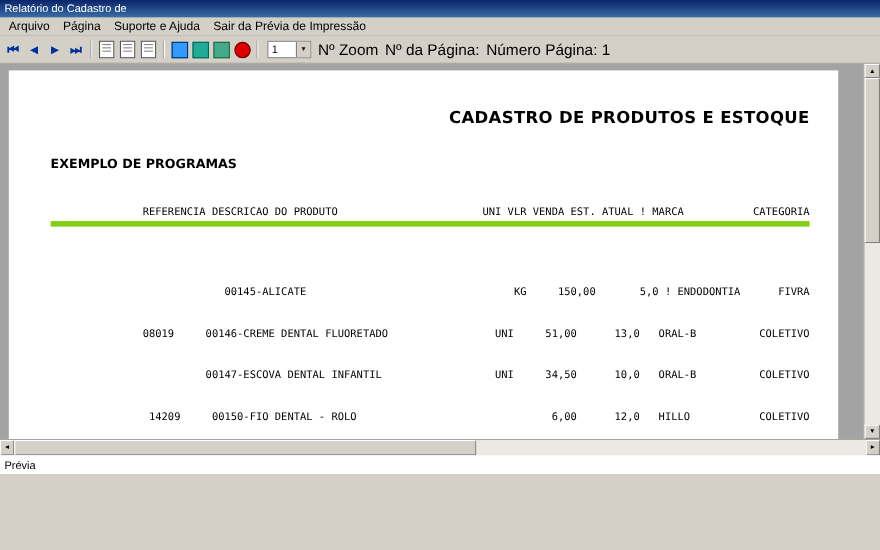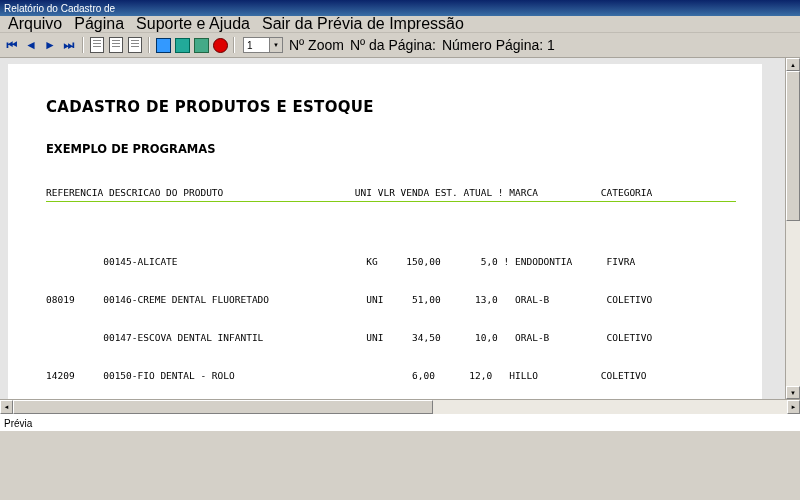--- a/index.html
+++ b/index.html
@@ -38,21 +38,21 @@
     font-size: 10px;
     color: #ffffff;
     white-space: nowrap;
   }
   
   .menubar {
     height: 16px;
     background: #d4d0c8;
     display: flex;
     align-items: center;
-    font-size: 16px;
+    font-size: 11px;
     padding-left: 2px;
     flex: 0 0 auto;
     border-bottom: 1px solid #c0bcb4;
   }
   .menubar .menu-item {
     padding: 1px 6px;
     white-space: nowrap;
     color: #000;
   }
   
@@ -129,24 +129,25 @@
     font-size: 6px;
   }
   .tb-label {
     font-size: 14px;
     margin-left: 5px;
     white-space: nowrap;
   }
   
   .preview-area {
     flex: 1 1 auto;
-    background: #e5e5e5;
+    background: #a3a3a3;
     position: relative;
     overflow: hidden;
     display: flex;
+    text-align: right;
   }
   .page-scroll {
     flex: 1 1 auto;
     position: relative;
     overflow: hidden;
     padding: 6px 0 0 8px;
     box-sizing: border-box;
   }
   .page {
     width: 754px;
@@ -187,21 +188,21 @@
     padding-right: 10px;
   }
   .rpt-table {
     margin: 0 0 0 8px;
     font-family: "DejaVu Sans Mono", monospace;
     font-size: 9.5px;
     line-height: 12.6px;
     white-space: pre;
   }
   .hdr-row {
-    border-bottom: 1px solid #84cc16;
+    border-bottom: 5px solid #84cc16;
     padding-bottom: 1px;
   }
   .rowline { display: block; }
   
   .vscroll {
     width: 14px;
     background: #d4d0c8;
     border-left: 1px solid #a8a49c;
     display: flex;
     flex-direction: column;

